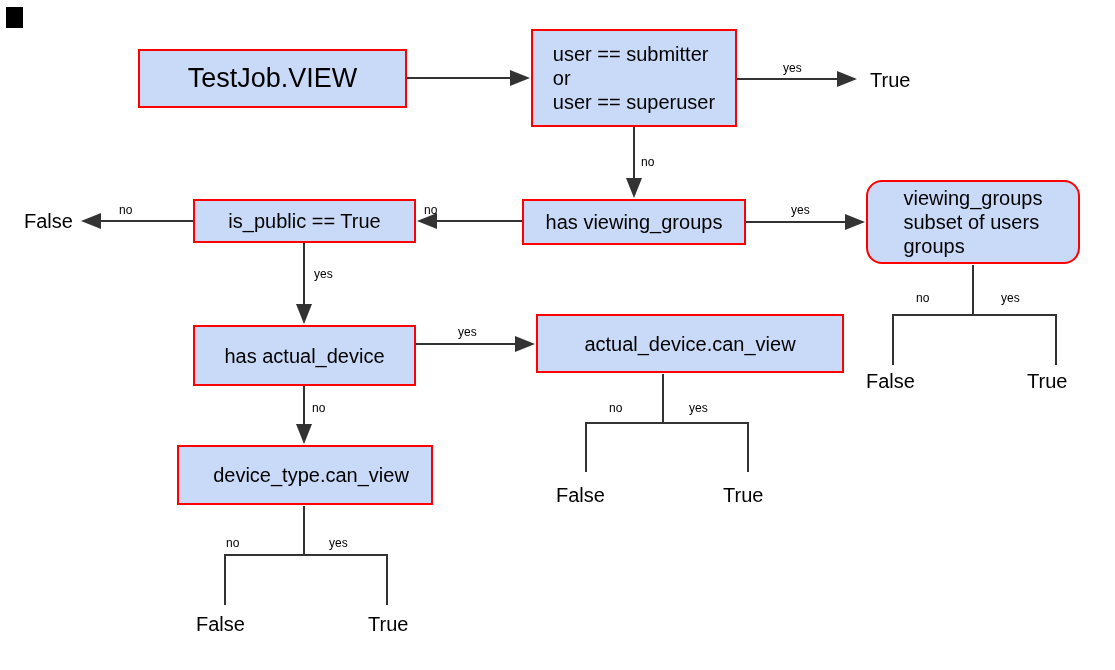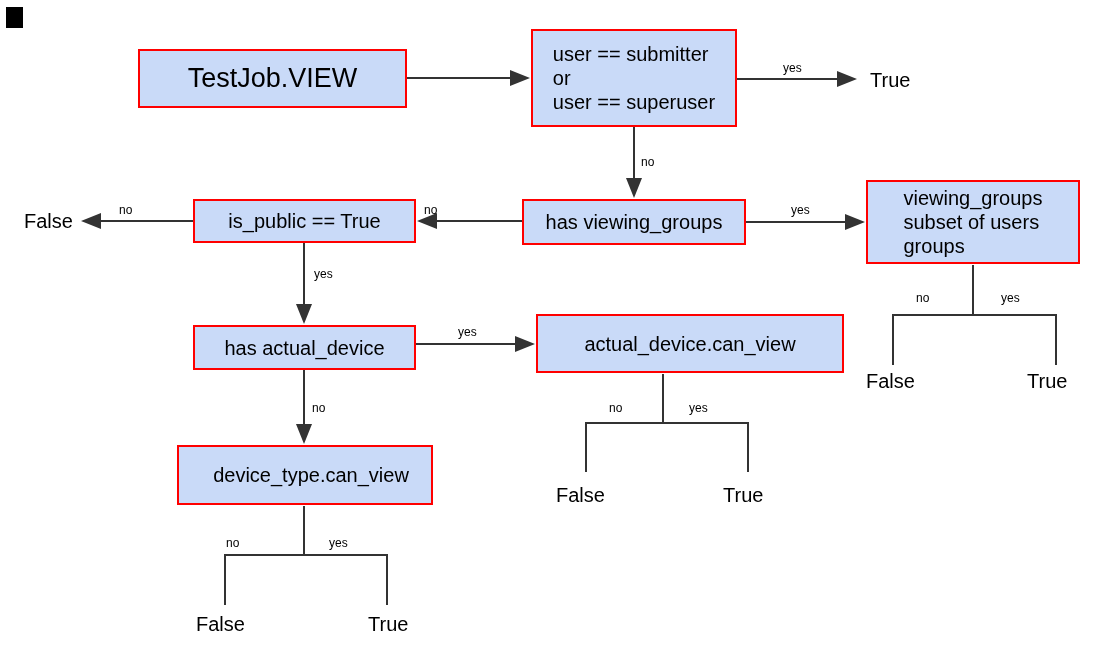--- a/index.html
+++ b/index.html
@@ -80,27 +80,27 @@
   <div class="artifact" style="left:6px;top:7px;width:17px;height:21px;"></div>
 
   <div class="node node-title" style="left:138px;top:49px;width:269px;height:59px;">TestJob.VIEW</div>
 
   <div class="node" style="left:531px;top:29px;width:206px;height:98px;">user == submitter
 or
 user == superuser</div>
 
   <div class="node" style="left:522px;top:199px;width:224px;height:46px;">has viewing_groups</div>
 
-  <div class="node" style="left:866px;top:180px;width:214px;height:84px;">viewing_groups
+  <div class="node" style="left:866px;top:180px;width:214px;height:84px;border-radius:16px;">viewing_groups
 subset of users
 groups</div>
 
   <div class="node" style="left:193px;top:199px;width:223px;height:44px;">is_public == True</div>
 
-  <div class="node" style="left:193px;top:325px;width:223px;height:45px;">has actual_device</div>
+  <div class="node" style="left:193px;top:325px;width:223px;height:61px;">has actual_device</div>
 
   <div class="node" style="left:536px;top:314px;width:308px;height:59px;">actual_device.can_view</div>
 
   <div class="node" style="left:177px;top:445px;width:256px;height:60px;padding-left:12px;">device_type.can_view</div>
 
   <div class="elabel" style="left:783px;top:62px;">yes</div>
   <div class="elabel" style="left:641px;top:156px;">no</div>
   <div class="elabel" style="left:791px;top:204px;">yes</div>
   <div class="elabel" style="left:424px;top:204px;">no</div>
   <div class="elabel" style="left:119px;top:204px;">no</div>

